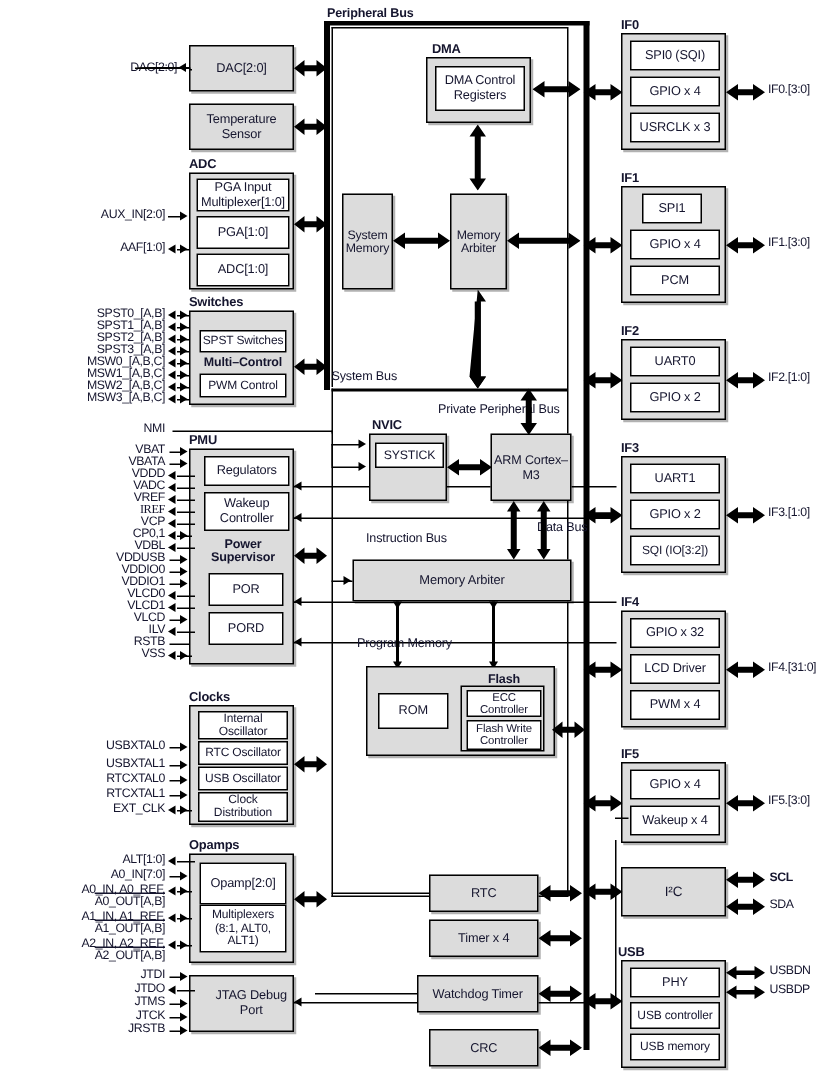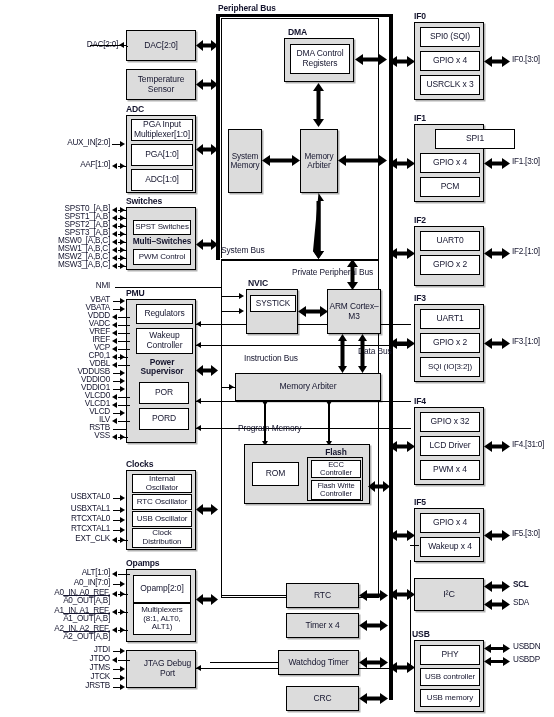--- a/index.html
+++ b/index.html
@@ -154,21 +154,21 @@
   <div class="hl" style="left:112px; top:144px; width:9px;"></div>
   <div class="arrR" style="left:120px; top:141px;"></div>
   <div class="pin" style="left:40px; top:160px; width:70px;">AAF[1:0]</div>
   <div class="hl" style="left:118px; top:166px; width:8px;"></div>
   <div class="arrR" style="left:120px; top:163px;"></div>
   <div class="arrL" style="left:112px; top:163px;"></div>
 
   <div class="grouplabel" style="left:126px; top:196px;">Switches</div>
   <div class="blk grp shadow" style="left:126px; top:207px; width:70px; height:63px; display:block;">
     <div class="blk white" style="left:6px; top:12px; width:58px; height:15px; position:absolute; font-size:8px;">SPST Switches</div>
-    <div style="position:absolute; left:0; top:29px; width:70px; text-align:center; font-size:8.3px; font-weight:bold;">Multi–Switches</div>
+    <div style="position:absolute; left:0; top:29px; width:70px; text-align:center; font-size:8.3px; font-weight:bold;">Multi–Control</div>
     <div class="blk white" style="left:6px; top:41px; width:58px; height:16px; position:absolute; font-size:8px;">PWM Control</div>
   </div>
 
   <div class="pin" style="left:20px; top:204px; width:90px;">SPST0_[A,B]</div>
   <div class="hl" style="left:118px; top:210px; width:8px;"></div>
     <div class="arrR" style="left:120px; top:207px;"></div>
     <div class="arrL" style="left:112px; top:207px;"></div>
   <div class="pin" style="left:20px; top:212px; width:90px;">SPST1_[A,B]</div>
   <div class="hl" style="left:118px; top:218px; width:8px;"></div>
     <div class="arrR" style="left:120px; top:215px;"></div>
@@ -219,21 +219,21 @@
     <div class="arrR" style="left:120px; top:306px;"></div>
   <div class="pin" style="left:40px; top:311px; width:70px;">VDDD</div>
   <div class="hl" style="left:118px; top:317px; width:12px;"></div>
     <div class="arrL" style="left:112px; top:314px;"></div>
   <div class="pin" style="left:40px; top:319px; width:70px;">VADC</div>
   <div class="hl" style="left:118px; top:325px; width:12px;"></div>
     <div class="arrL" style="left:112px; top:322px;"></div>
   <div class="pin" style="left:40px; top:327px; width:70px;">VREF</div>
   <div class="hl" style="left:118px; top:333px; width:12px;"></div>
     <div class="arrL" style="left:112px; top:330px;"></div>
-  <div class="pin" style="left:40px; top:335px; width:70px;">IREF</div>
+  <div class="pin" style="left:40px; top:335px; width:70px;font-family:Liberation Serif, serif;">IREF</div>
   <div class="hl" style="left:118px; top:341px; width:12px;"></div>
     <div class="arrL" style="left:112px; top:338px;"></div>
   <div class="pin" style="left:40px; top:343px; width:70px;">VCP</div>
   <div class="hl" style="left:118px; top:349px; width:12px;"></div>
     <div class="arrL" style="left:112px; top:346px;"></div>
   <div class="pin" style="left:40px; top:351px; width:70px;">CP0,1</div>
   <div class="hl" style="left:118px; top:357px; width:10px;"></div>
     <div class="arrR" style="left:120px; top:354px;"></div>
     <div class="arrL" style="left:112px; top:354px;"></div>
   <div class="pin" style="left:40px; top:359px; width:70px;">VDBL</div>
@@ -534,38 +534,38 @@
   </div>
   <div class="dbl" style="left:484px; top:55px;">
     <svg width="26" height="13" viewBox="0 0 26 13">
         <path d="M0 6.5 L8 1 L8 4.5 L18 4.5 L18 1 L26 6.5 L18 12 L18 8.5 L8 8.5 L8 12 Z" fill="#000"></path>
       </svg>
   </div>
   <div class="pin l" style="left:512px; top:55px; width:44px;">IF0.[3:0]</div>
 
   <div class="grouplabel" style="left:414px; top:113px;">IF1</div>
   <div class="blk grp shadow" style="left:414px; top:124px; width:70px; height:78px; display:block;">
-    <div class="blk white" style="left:20px; top:4px; width:80px; height:20px; position:absolute;">SPI1</div>
+    <div class="blk white" style="left:13px; top:4px; width:40px; height:20px; position:absolute;">SPI1</div>
     <div class="blk white" style="left:5px; top:28px; width:60px; height:20px; position:absolute;">GPIO x 4</div>
     <div class="blk white" style="left:5px; top:52px; width:60px; height:20px; position:absolute;">PCM</div>
   </div>
   <div class="dbl" style="left:389px; top:157px;">
     <svg width="26" height="13" viewBox="0 0 26 13">
         <path d="M0 6.5 L8 1 L8 4.5 L18 4.5 L18 1 L26 6.5 L18 12 L18 8.5 L8 8.5 L8 12 Z" fill="#000"></path>
       </svg>
   </div>
   <div class="dbl" style="left:484px; top:157px;">
     <svg width="26" height="13" viewBox="0 0 26 13">
         <path d="M0 6.5 L8 1 L8 4.5 L18 4.5 L18 1 L26 6.5 L18 12 L18 8.5 L8 8.5 L8 12 Z" fill="#000"></path>
       </svg>
   </div>
   <div class="pin l" style="left:512px; top:157px; width:44px;">IF1.[3:0]</div>
 
   <div class="grouplabel" style="left:414px; top:215px;">IF2</div>
-  <div class="blk grp shadow" style="left:414px; top:226px; width:70px; height:60px; display:block;">
+  <div class="blk grp shadow" style="left:414px; top:226px; width:70px; height:54px; display:block;">
     <div class="blk white" style="left:5px; top:4px; width:60px; height:20px; position:absolute;">UART0</div>
     <div class="blk white" style="left:5px; top:28px; width:60px; height:20px; position:absolute;">GPIO x 2</div>
   </div>
   <div class="dbl" style="left:389px; top:247px;">
     <svg width="26" height="13" viewBox="0 0 26 13">
         <path d="M0 6.5 L8 1 L8 4.5 L18 4.5 L18 1 L26 6.5 L18 12 L18 8.5 L8 8.5 L8 12 Z" fill="#000"></path>
       </svg>
   </div>
   <div class="dbl" style="left:484px; top:247px;">
     <svg width="26" height="13" viewBox="0 0 26 13">

